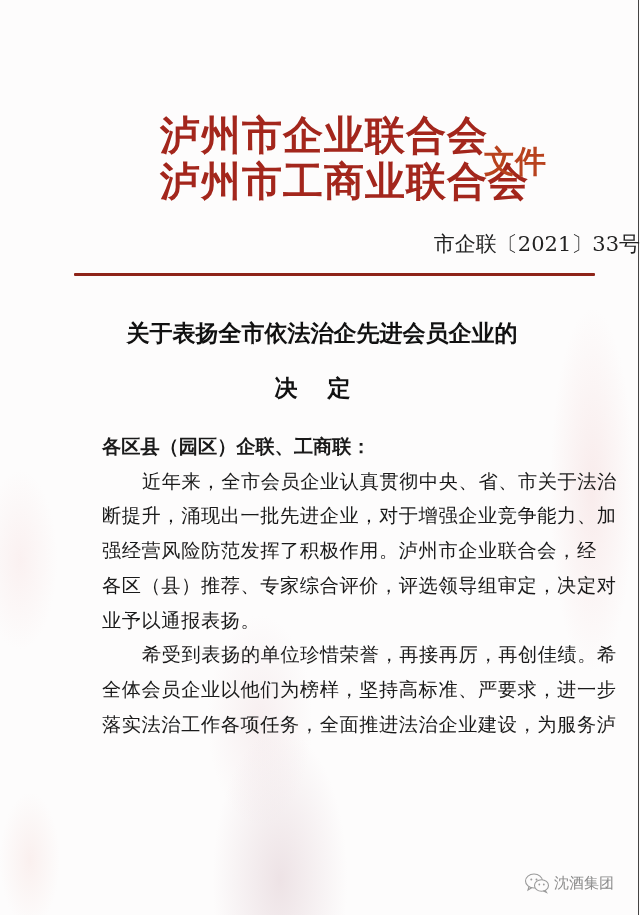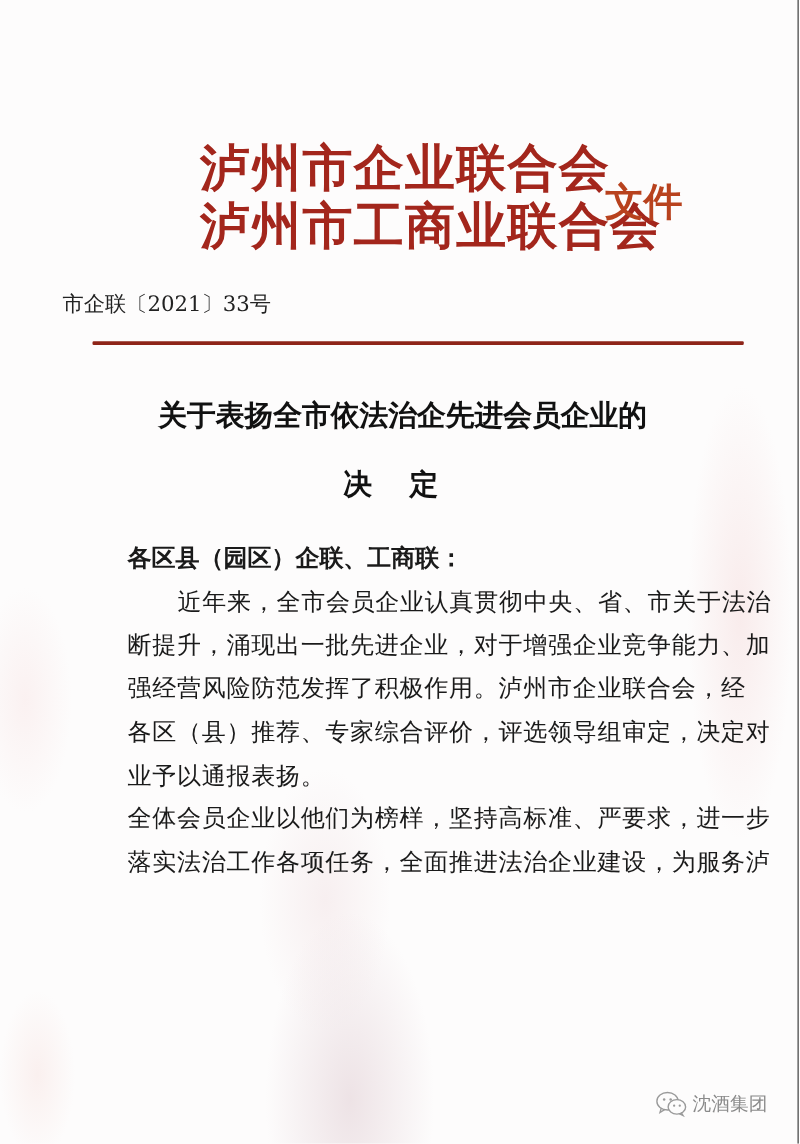--- a/index.html
+++ b/index.html
@@ -55,22 +55,22 @@
       font-family: Liberation Sans, sans-serif;
       font-weight: bold;
       font-size: 31px;
       line-height: 40px;
       white-space: nowrap;
     }
     .doc-number {
       position: absolute;
       left: 0; width: 640px;
       top: 232px;
-      text-align: left;
-      font-size: 17px;
+      text-align: right;
+      font-size: 21px;
       color: #222;
       line-height: 24px;
     }
     .doc-number .inner {
       display: inline-block;
       margin-left: 50px;
     }
     .red-rule {
       position: absolute;
       left: 74px;
@@ -146,20 +146,21 @@
   <div class="heading heading-1">关于表扬全市依法治企先进会员企业的</div>
   <div class="heading heading-2">决定</div>
 
   <div class="body-text">
     <span class="salutation">各区县（园区）企联、工商联：</span>
     <span class="line indent">近年来，全市会员企业认真贯彻中央、省、市关于法治</span>
     <span class="line">断提升，涌现出一批先进企业，对于增强企业竞争能力、加</span>
     <span class="line">强经营风险防范发挥了积极作用。泸州市企业联合会，经</span>
     <span class="line">各区（县）推荐、专家综合评价，评选领导组审定，决定对</span>
     <span class="line">业予以通报表扬。</span>
+    <span class="line indent">希受到表扬的单位珍惜荣誉，再接再厉，再创佳绩。希</span>
     <span class="line">全体会员企业以他们为榜样，坚持高标准、严要求，进一步</span>
     <span class="line">落实法治工作各项任务，全面推进法治企业建设，为服务泸</span>
   </div>
 
   <div class="watermark">
     <svg width="26" height="22" viewBox="0 0 26 22">
       <ellipse cx="10" cy="9" rx="8.5" ry="7" fill="none" stroke="#9a9a9a" stroke-width="1.1"></ellipse>
       <path d="M5 14.5 L4 18 L8 15.5" fill="none" stroke="#9a9a9a" stroke-width="1.1"></path>
       <circle cx="7.3" cy="7.5" r="1" fill="#9a9a9a"></circle>
       <circle cx="12.5" cy="7.5" r="1" fill="#9a9a9a"></circle>

